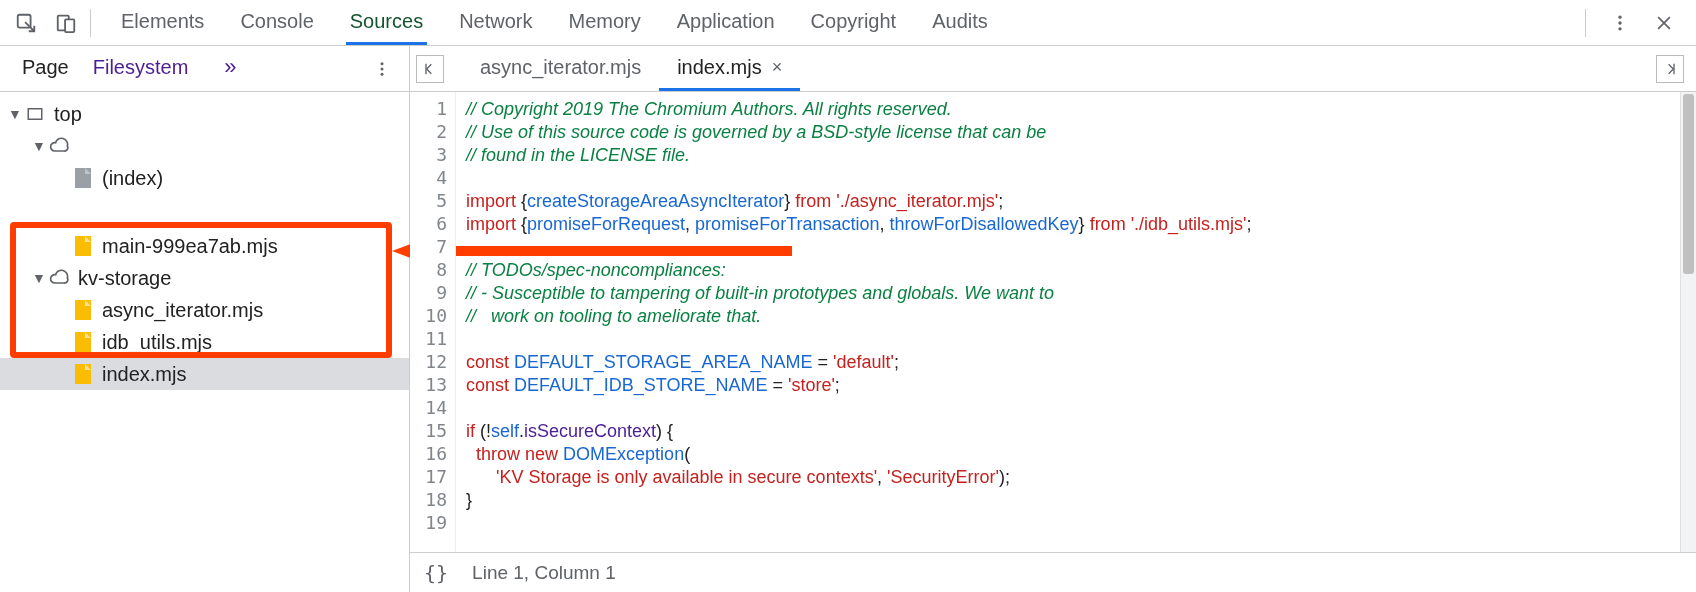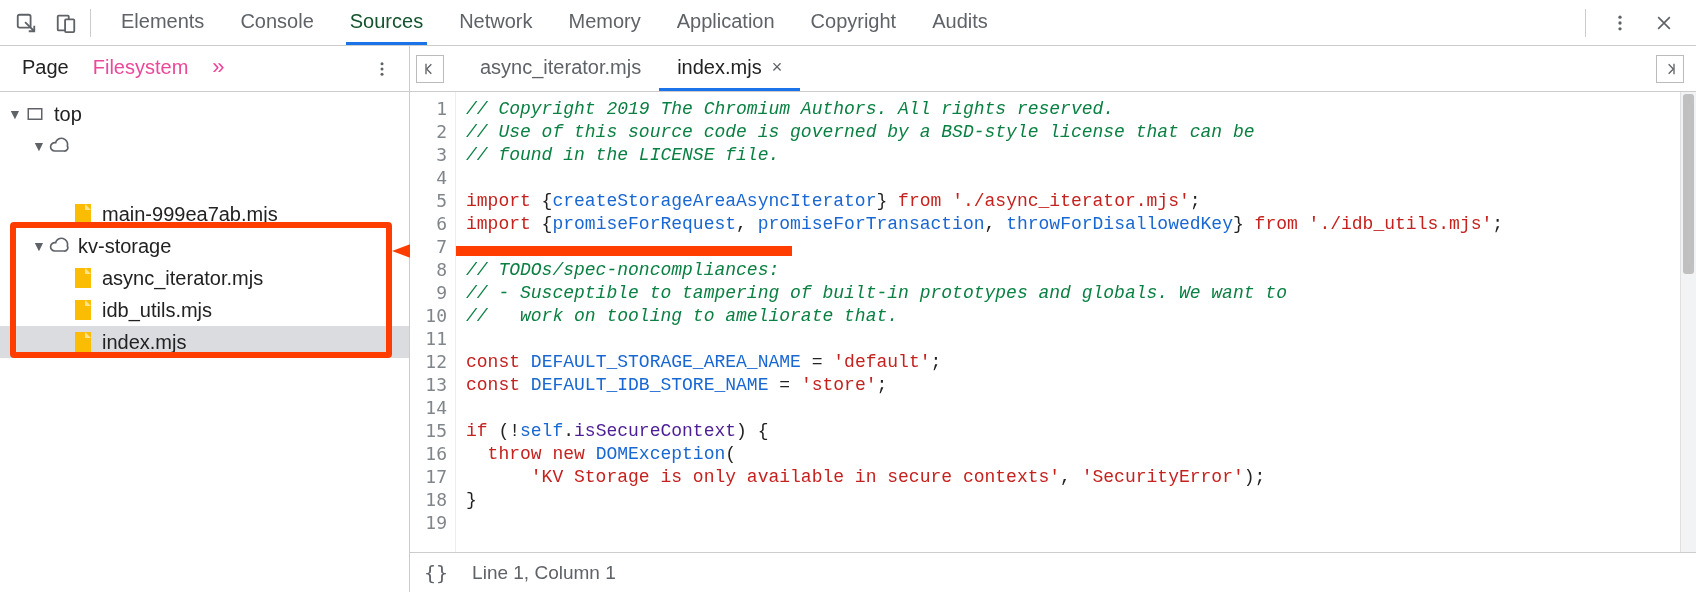--- a/index.html
+++ b/index.html
@@ -72,26 +72,27 @@
     border-right: 1px solid #ccc;
     display: flex; flex-direction: column;
     position: relative;
     background: #fff;
   }
   .sidebar-tabs {
     display: flex; align-items: center;
     height: 46px;
     border-bottom: 1px solid #ccc;
     padding: 0 10px;
+    gap: 12px;
   }
   .sidetab {
     padding: 0 12px;
     height: 100%;
     display: flex; align-items: center;
-    color: #ec4899;
+    color: #4c1d95;
     cursor: pointer;
     border-bottom: 3px solid transparent;
   }
   .sidetab.active { color: #222; }
   .sidetab .more { font-size: 22px; }
   .sidebar-tabs .spacer { flex: 1; }
   .kebab {
     width: 34px; height: 34px;
     display:flex; align-items:center; justify-content:center;
     cursor:pointer; color:#5f6368;
@@ -191,21 +192,21 @@
     height: 23px;
     text-align: right;
     padding-right: 8px;
     color: #80868b;
     font-family: Menlo, Consolas, monospace;
     font-size: 18px;
   }
   .code {
     flex: 1;
     padding: 6px 0 0 10px;
-    font-family: Liberation Mono, monospace;
+    font-family: Liberation Sans, sans-serif;
     font-size: 18px;
     line-height: 23px;
     white-space: pre;
     color: #222;
     overflow-x: auto;
   }
   .code .line { height: 23px; }
   .tok-comment { color: #0b8043; font-style: italic; }
   .tok-kw { color: #c5221f; }
   .tok-str { color: #c5221f; }
@@ -315,20 +316,30 @@
           <span class="label">top</span>
         </div>
         <div class="tree-row" style="padding-left: 32px;">
           <span class="twisty">▼</span>
           <span class="ticon">
             <svg width="20" height="20" viewBox="0 0 24 24" fill="none" stroke="#5f6368" stroke-width="2">
               <path d="M7 18a5 5 0 1 1 .9-9.9A6 6 0 0 1 22 12a4 4 0 0 1-4 6H7z"></path>
             </svg>
           </span>
         </div>
+        <div class="tree-row" style="padding-left: 56px;">
+          <span class="twisty"></span>
+          <span class="ticon">
+            <svg width="16" height="20" viewBox="0 0 16 20">
+              <rect width="16" height="20" fill="#9aa0a6"></rect>
+              <polygon points="10,0 16,6 10,6" fill="#c0c3c7"></polygon>
+            </svg>
+          </span>
+          <span class="label">(index)</span>
+        </div>
         <div class="tree-row" style="padding-left: 56px; margin-top: 36px;">
           <span class="twisty"></span>
           <span class="ticon">
             <svg width="16" height="20" viewBox="0 0 16 20">
               <rect width="16" height="20" fill="#fbbc04"></rect>
               <polygon points="10,0 16,6 10,6" fill="#fde293"></polygon>
             </svg>
           </span>
           <span class="label">main-999ea7ab.mjs</span>
         </div>

